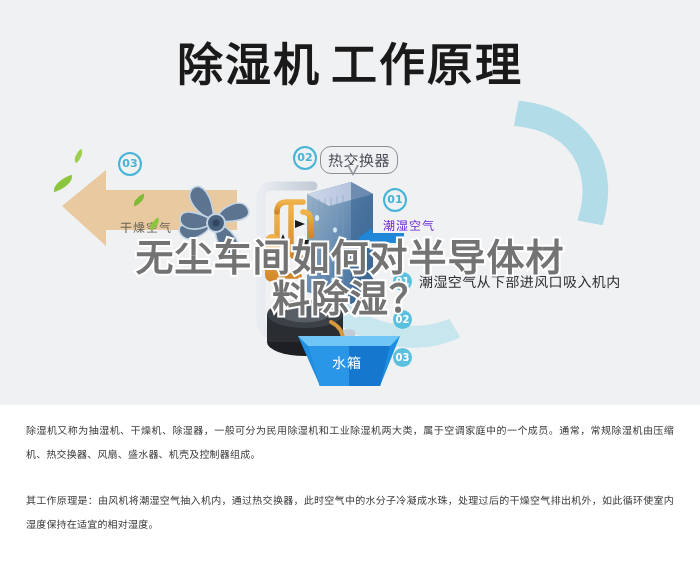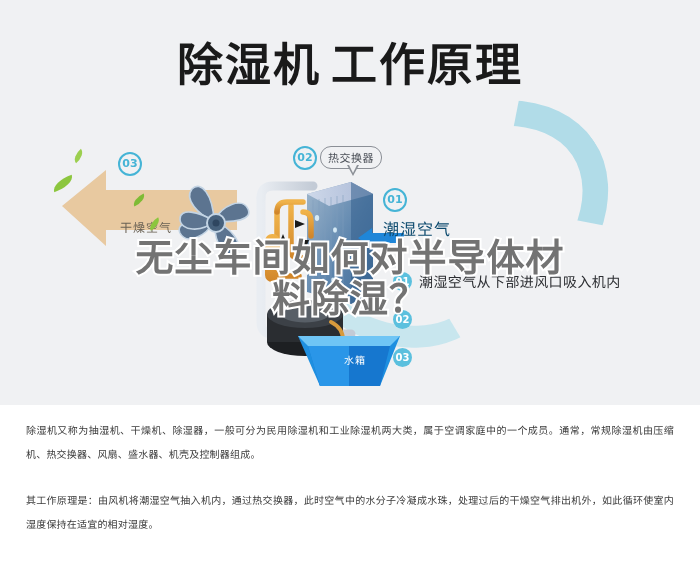--- a/index.html
+++ b/index.html
@@ -113,22 +113,22 @@
 
   
   .tank {
     position: absolute;
     left: 294px; top: 330px;
     width: 110px; height: 62px;
   }
   .tank svg { display: block; }
   .tank-label {
     position: absolute;
-    left: 344px; top: 352px;
-    font-size: 10px;
+    left: 332px; top: 352px;
+    font-size: 14px;
     color: #ffffff;
     letter-spacing: 1px;
     font-family: Liberation Sans, sans-serif;
   }
 
   
   .inlet-arrow {
     position: absolute;
     left: 358px; top: 228px;
     width: 46px; height: 20px;
@@ -149,36 +149,36 @@
     background: transparent;
     font-family: "DejaVu Sans", sans-serif;
   }
   .badge.b03d { left: 118px; top: 152px; }
   .badge.b02d { left: 293px; top: 146px; }
   .badge.b01d { left: 383px; top: 188px; }
 
   .humid-label {
     position: absolute;
     left: 383px; top: 216px;
-    font-size: 16px;
-    color: #0c4a6e;
+    font-size: 12px;
+    color: #6d28d9;
     letter-spacing: 1px;
     white-space: nowrap;
     font-family: "DejaVu Sans", sans-serif;
   }
 
   
   .callout {
     position: absolute;
     left: 320px; top: 146px;
     padding: 2px 7px 3px;
     border: 1.4px solid #8b8f96;
     border-radius: 11px;
     background: #f0f1f3;
-    font-size: 11px;
+    font-size: 15px;
     color: #4a4f57;
     letter-spacing: .5px;
     white-space: nowrap;
     font-family: "DejaVu Sans", sans-serif;
   }
   .callout-tail {
     position: absolute;
     left: 347px; top: 165px;
     width: 0; height: 0;
     border-left: 6px solid transparent;

